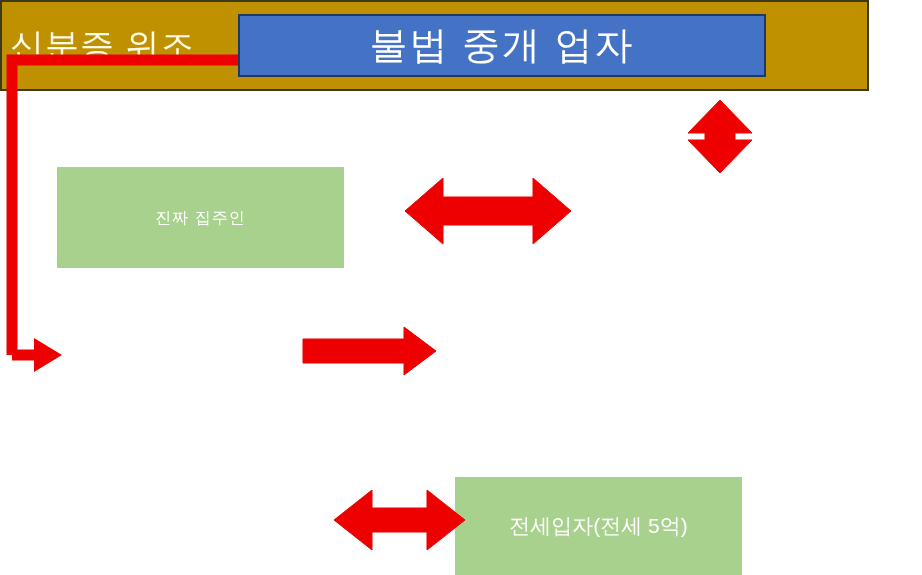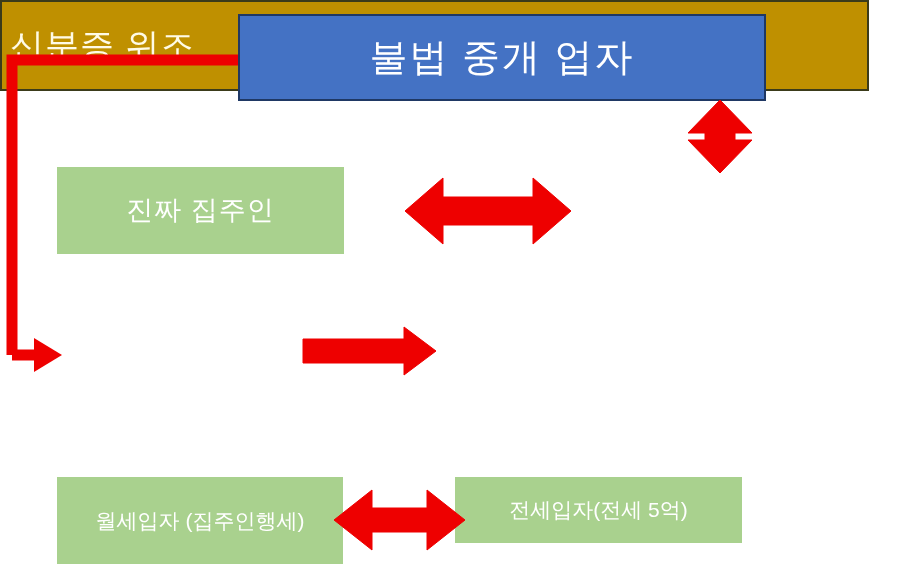--- a/index.html
+++ b/index.html
@@ -27,40 +27,40 @@
     text-align: center;
     line-height: 1.1;
     white-space: nowrap;
   }
 
   
   #blue-box {
     left: 238px;
     top: 14px;
     width: 528px;
-    height: 87px;
+    height: 63px;
     background: #4472c4;
     border: 2px solid #1f3864;
     font-size: 38px;
     letter-spacing: 2px;
     z-index: 3;
     text-align: right;
   }
 
   
   .green {
     background: #a9d18e;
     border: none;
   }
   #green-landlord {
     left: 57px;
     top: 167px;
     width: 287px;
-    height: 87px;
-    font-size: 27px;
+    height: 101px;
+    font-size: 16px;
     letter-spacing: 1px;
     z-index: 2;
   }
   #green-tenant-conspirator {
     left: 618px;
     top: 167px;
     width: 286px;
     height: 87px;
     font-size: 22px;
     z-index: 2;
@@ -70,21 +70,21 @@
     top: 477px;
     width: 286px;
     height: 87px;
     font-size: 21px;
     z-index: 2;
   }
   #green-jeonse {
     left: 455px;
     top: 477px;
     width: 287px;
-    height: 66px;
+    height: 98px;
     font-size: 21px;
     z-index: 2;
   }
 
   
   #gold-bar {
     left: 55px;
     top: 307px;
     width: 857px;
     height: 87px;
@@ -160,21 +160,18 @@
     <span>진짜 집주인</span>
   </div>
 
 
   <div id="gold-bar">
     <span class="seg">신분증 위조</span>
     <span id="gold-arrow-inner"></span>
     <span class="seg">계좌 개설 (중개 보조원)</span>
   </div>
 
-  <div class="box green" id="green-tenant-pretend">
-    <span>월세입자 (집주인행세)</span>
-  </div>
 
   <div class="box green" id="green-jeonse">
     <span>전세입자(전세 5억)</span>
   </div>
 
 </div>
 
 </body></html>

